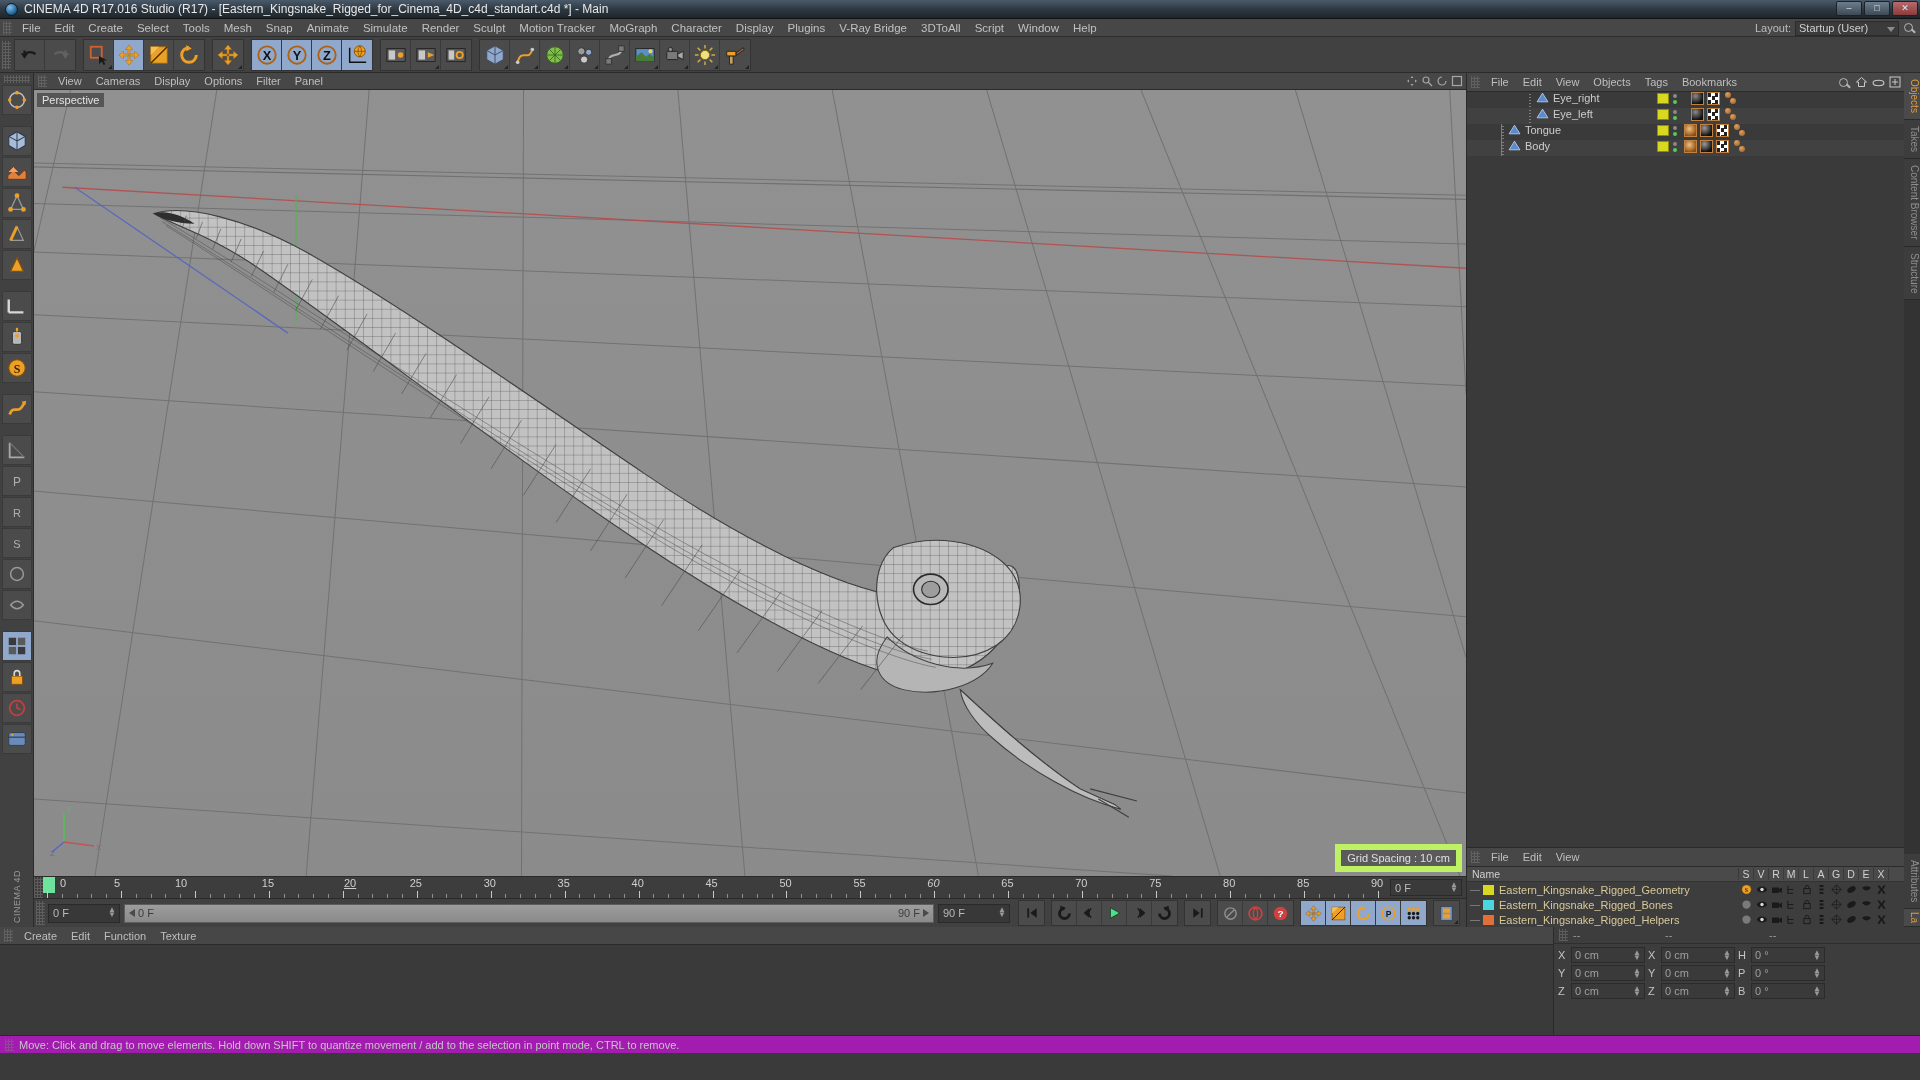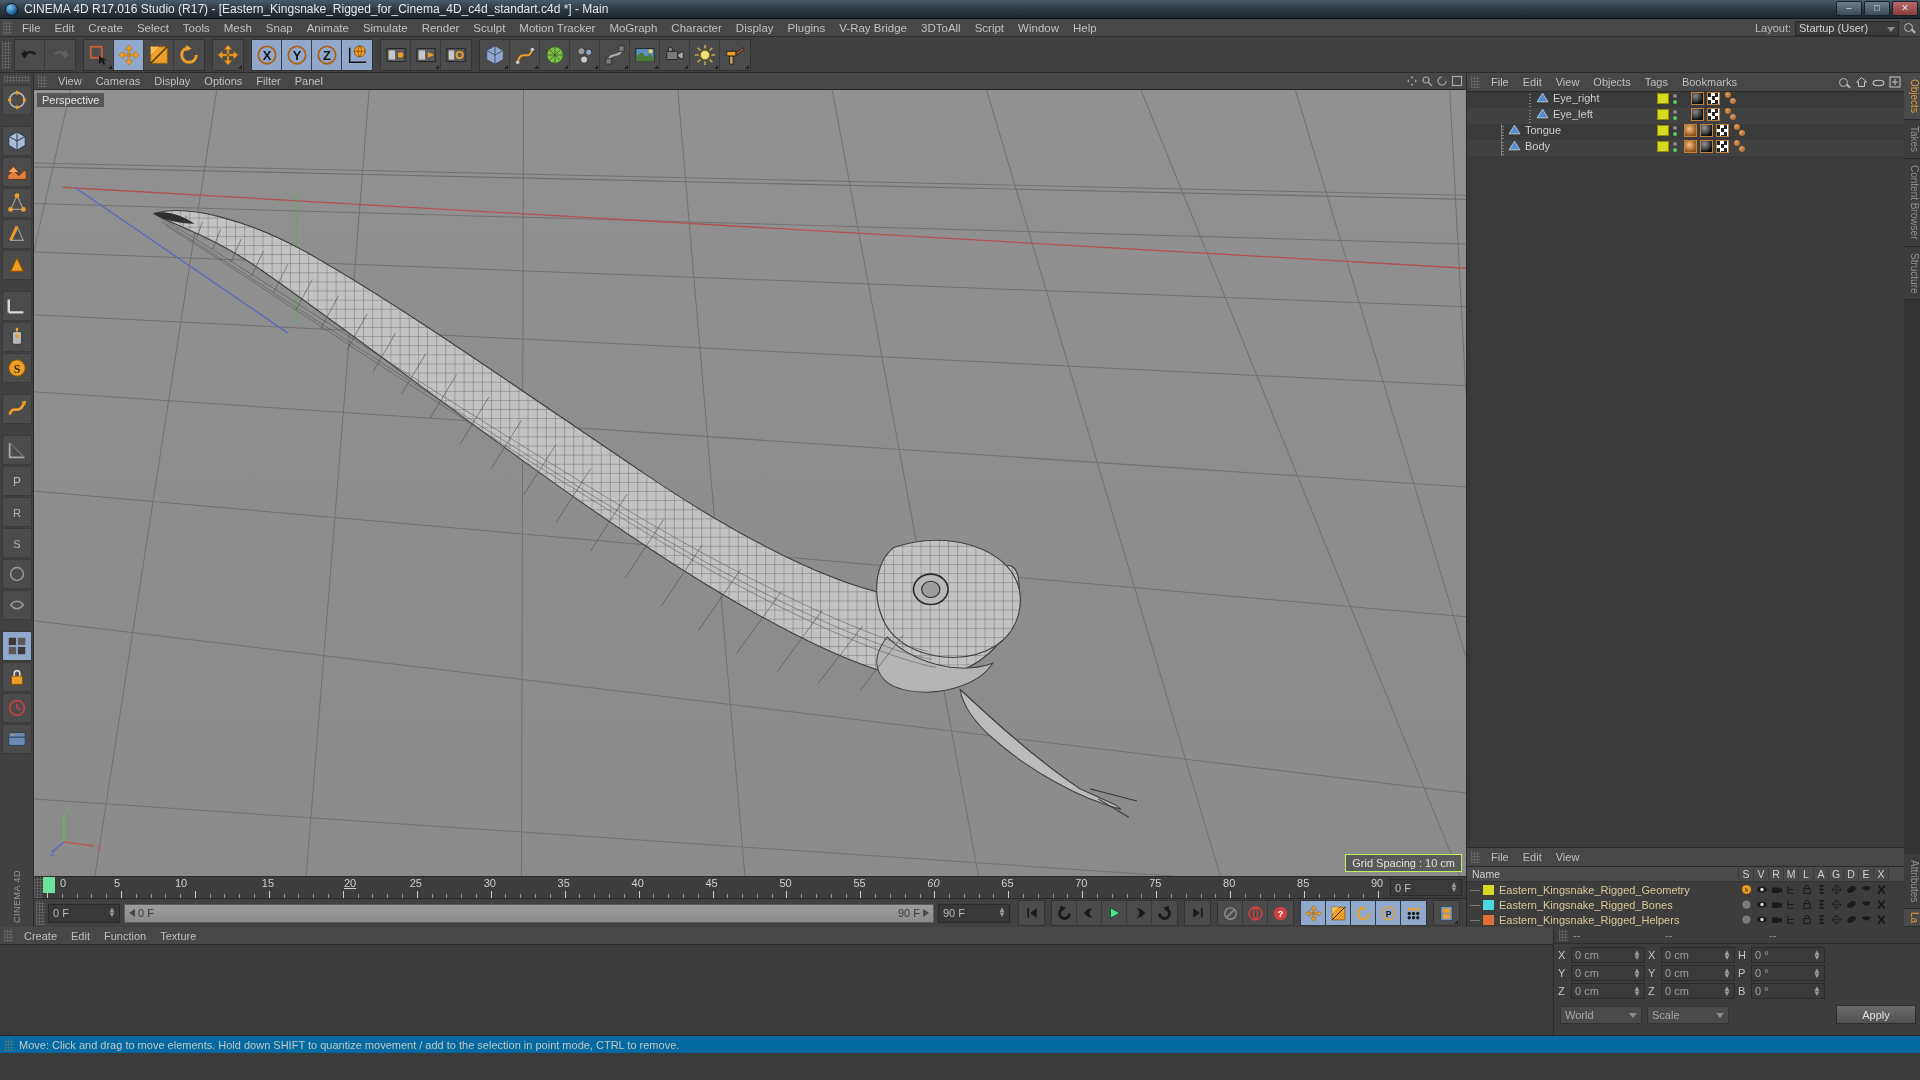--- a/index.html
+++ b/index.html
@@ -142,21 +142,21 @@
   #viewport{
     flex:1;position:relative;overflow:hidden;
     background:#8e8e8e;
   }
   #vplabel{
     position:absolute;left:3px;top:3px;background:#565656;color:#e4e4e4;
     font-size:11px;padding:1px 5px;z-index:6;
   }
   #gridspacing{
     position:absolute;right:4px;bottom:4px;background:#5a5a5a;color:#e0e0e0;
-    font-size:11px;padding:2px 6px;z-index:6;border:1px solid #bef264;
+    font-size:11px;padding:2px 6px;z-index:6;border:6px solid #bef264;
   }
   #axisgizmo{position:absolute;left:16px;bottom:20px;width:54px;height:54px;z-index:6;}
 
   
   #rulerrow{
     height:22px;background:#3d3d3d;display:flex;align-items:stretch;
     border-top:1px solid #2a2a2a;
   }
   #rulerrow .hgrip{
     width:9px;
@@ -319,21 +319,21 @@
   #vtabs .vt{
     writing-mode:vertical-rl;font-size:10px;padding:6px 0;
     color:#8f8f8f;background:#3d3d3d;border-bottom:1px solid #2a2a2a;
     text-align:center;white-space:nowrap;
   }
   #vtabs .vt.act{color:#e09a3a;background:#4a4a4a;}
   #vtabs .spacer{flex:1;background:#333;}
 
   
   #statusbar{
-    height:18px;background:#0369a1;border-top:1px solid #2a2a2a;
+    height:18px;background:#a21caf;border-top:1px solid #2a2a2a;
     display:flex;align-items:center;font-size:11px;color:#c5c5c5;
   }
   #statusbar .hgrip{
     width:9px;height:12px;margin:0 5px;
     background-image:
       repeating-linear-gradient(90deg,#787878 0 1px,transparent 1px 3px),
       repeating-linear-gradient(0deg,#787878 0 1px,transparent 1px 3px);
     background-size:3px 3px;opacity:.55;
   }
 </style>
@@ -1600,30 +1600,19 @@
           <span class="spinarrows">▲<br>▼</span>
         </span>
         <span class="ax">B</span>
         <span class="cf">
           <span>0 °</span>
           <span class="spinarrows">▲<br>▼</span>
         </span>
       </div>
     </div>
 
-    <div id="coordbtns">
-      <div class="cdrop">
-        <span>World</span>
-        <span class="arw"></span>
-      </div>
-      <div class="cdrop">
-        <span>Scale</span>
-        <span class="arw"></span>
-      </div>
-      <div id="applybtn">Apply</div>
-    </div>
   </div>
 </div>
 
 <div id="statusbar">
   <div class="hgrip"></div>
   <span>Move: Click and drag to move elements. Hold down SHIFT to quantize movement / add to the selection in point mode, CTRL to remove.</span>
 </div>
 
 </body></html>

